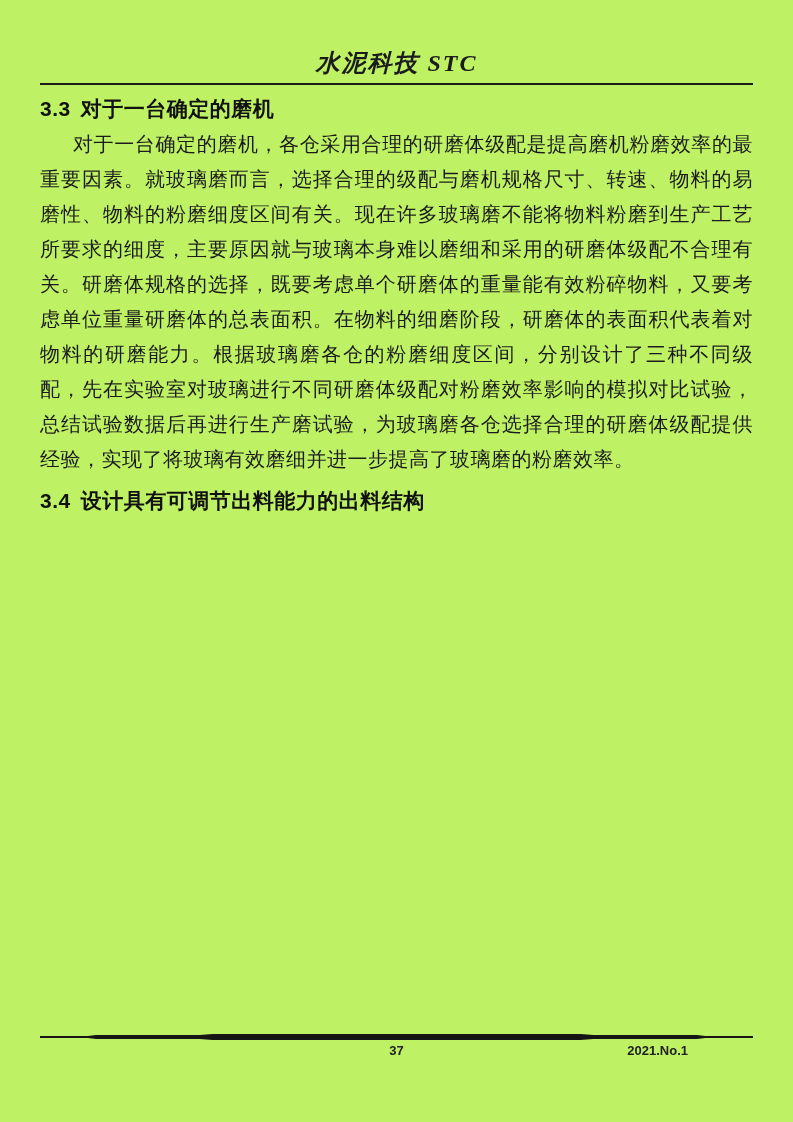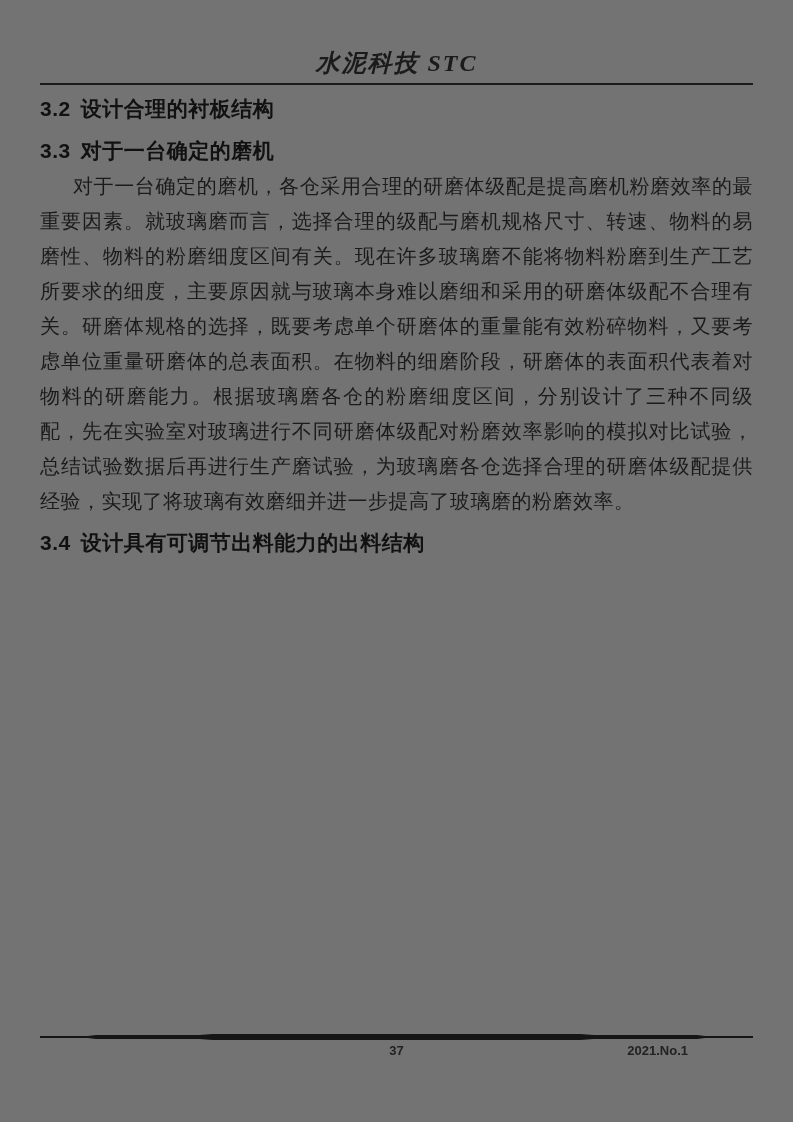--- a/index.html
+++ b/index.html
@@ -1,21 +1,21 @@
 <!DOCTYPE html>
 <html><head>
 <meta charset="utf-8">
 <style>
   html, body { margin: 0; padding: 0; background: #ffffff; }
   .page {
     position: relative;
     width: 793px;
     height: 1122px;
     margin: 0 auto;
-    background: #737373;
+    background: #bef264;
     color: #1b1b1b;
     font-family: "Liberation Serif", "DejaVu Serif", serif;
     overflow: hidden;
     box-sizing: border-box;
   }
   .content {
     position: absolute;
     left: 40px;
     width: 713px;
     top: 0;
@@ -85,23 +85,20 @@
   }
 </style>
 </head>
 <body>
 
 <div class="page">
   <div class="content">
 
     <div class="journal-header">水泥科技 STC</div>
 
-    <h2 class="section-heading">
-      <span class="sec-num">3.2</span><span>设计合理的衬板结构</span>
-    </h2>
 
     <h2 class="section-heading">
       <span class="sec-num">3.3</span><span>对于一台确定的磨机</span>
     </h2>
     <p class="para">对于一台确定的磨机，各仓采用合理的研磨体级配是提高磨机粉磨效率的最重要因素。就玻璃磨而言，选择合理的级配与磨机规格尺寸、转速、物料的易磨性、物料的粉磨细度区间有关。现在许多玻璃磨不能将物料粉磨到生产工艺所要求的细度，主要原因就与玻璃本身难以磨细和采用的研磨体级配不合理有关。研磨体规格的选择，既要考虑单个研磨体的重量能有效粉碎物料，又要考虑单位重量研磨体的总表面积。在物料的细磨阶段，研磨体的表面积代表着对物料的研磨能力。根据玻璃磨各仓的粉磨细度区间，分别设计了三种不同级配，先在实验室对玻璃进行不同研磨体级配对粉磨效率影响的模拟对比试验，总结试验数据后再进行生产磨试验，为玻璃磨各仓选择合理的研磨体级配提供经验，实现了将玻璃有效磨细并进一步提高了玻璃磨的粉磨效率。</p>
 
     <h2 class="section-heading">
       <span class="sec-num">3.4</span><span>设计具有可调节出料能力的出料结构</span>
     </h2>
 

